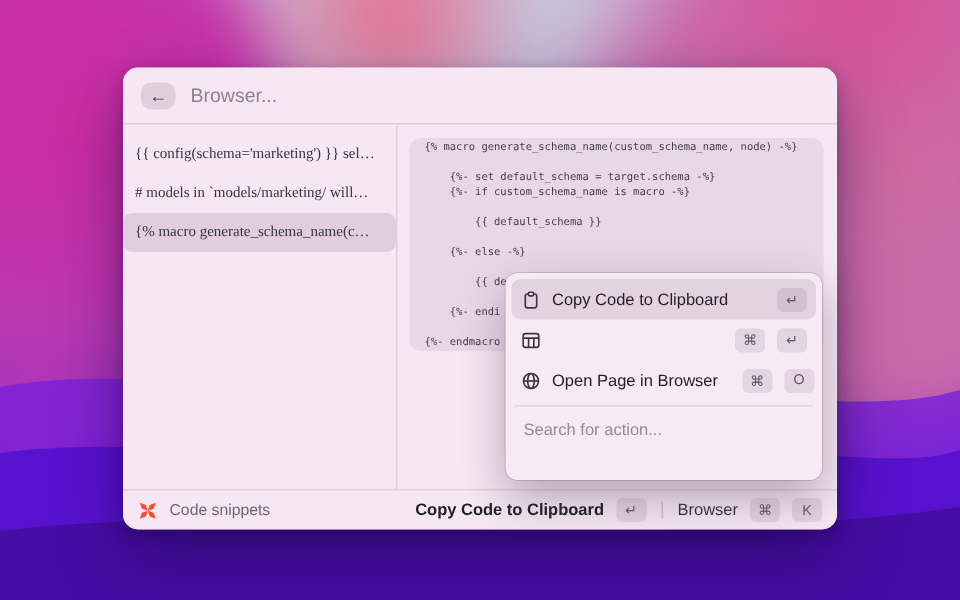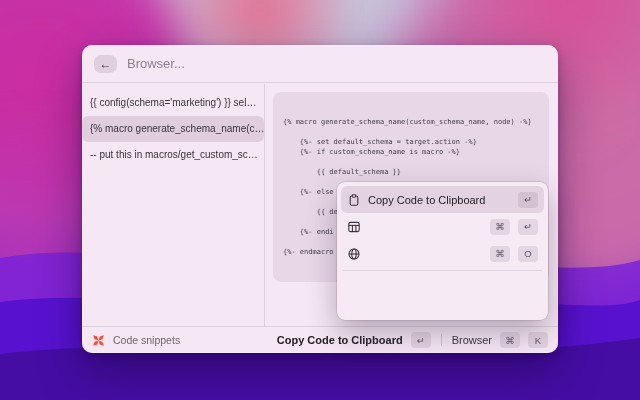--- a/index.html
+++ b/index.html
@@ -21,27 +21,27 @@
   .window{position:absolute;left:82px;top:45px;width:476px;height:308px;border-radius:10px;
     background:#f5e7f3;box-shadow:0 20px 45px rgba(25,4,60,.45),0 3px 10px rgba(25,4,60,.28),inset 0 0 0 .5px rgba(255,255,255,.45);}
 
   .searchbar{position:absolute;left:0;right:0;top:0;height:38px;border-bottom:1px solid rgba(60,30,60,.12);
     display:flex;align-items:center;padding:0 12px;gap:10px;box-sizing:border-box;}
   .backbtn{width:23px;height:18px;border-radius:7px;background:rgba(70,40,70,.12);display:flex;align-items:center;justify-content:center;
     font-size:12px;color:#3a3340;cursor:default;}
   .search-ph{font-size:13px;color:#8d8094;}
 
   .body{position:absolute;left:0;right:0;top:39px;bottom:27px;display:flex;}
-  .sidebar{width:183px;border-right:1px solid rgba(60,30,60,.12);padding:6px 0;box-sizing:border-box;}
+  .sidebar{width:183px;border-right:1px solid rgba(60,30,60,.12);padding:6px 0;box-sizing:border-box;font-family:Liberation Serif, serif;}
   .s-item{height:26px;line-height:26px;padding:0 8px;border-radius:6px;font-size:10px;color:#3b3340;
     white-space:nowrap;overflow:hidden;}
   .s-item.sel{background:rgba(110,70,110,.15);}
 
   .preview{flex:1;padding:8px 9px 8px 8px;box-sizing:border-box;}
-  .code-card{background:rgba(115,65,115,.09);border-radius:8px;padding:25px 10px;box-sizing:border-box;}
+  .code-card{background:rgba(115,65,115,.09);border-radius:8px;padding:1px 10px;box-sizing:border-box;}
   .code-line{font-family:"DejaVu Sans Mono",monospace;font-size:7px;line-height:10px;height:10px;
     color:#443b49;white-space:pre;}
 
   
   .popup{position:absolute;right:10px;bottom:33px;width:211px;height:138px;border-radius:8px;
     background:#f6eaf4;box-shadow:0 12px 30px rgba(30,10,40,.30),0 0 0 .5px rgba(90,60,90,.25);
     padding:4px 4px 0;box-sizing:border-box;}
   .p-item{height:27px;display:flex;align-items:center;gap:8px;padding:0 6px;border-radius:6px;font-size:11px;color:#26202a;}
   .p-item.sel{background:rgba(110,70,110,.14);}
   .p-icon{width:13px;height:13px;display:flex;align-items:center;justify-content:center;color:#3c3440;flex:0 0 auto;}
@@ -85,29 +85,29 @@
       <div class="backbtn">
         <span>←</span>
       </div>
       <div class="search-ph">Browser...</div>
     </div>
 
     <div class="body">
 
       <div class="sidebar">
         <div class="s-item">{{ config(schema='marketing') }}  sel…</div>
+        <div class="s-item"># models in `models/marketing/ will…</div>
         <div class="s-item sel">{% macro generate_schema_name(c…</div>
-        <div class="s-item">-- put this in macros/get_custom_sc…</div>
       </div>
 
       <div class="preview">
         <div class="code-card">
           <div class="code-line">{% macro generate_schema_name(custom_schema_name, node) -%}</div>
           <div class="code-line"></div>
-          <div class="code-line">    {%- set default_schema = target.action -%}</div>
+          <div class="code-line">    {%- set default_schema = target.schema -%}</div>
           <div class="code-line">    {%- if custom_schema_name is macro -%}</div>
           <div class="code-line"></div>
           <div class="code-line">        {{ default_schema }}</div>
           <div class="code-line"></div>
           <div class="code-line">    {%- else -%}</div>
           <div class="code-line"></div>
           <div class="code-line">        {{ de</div>
           <div class="code-line"></div>
           <div class="code-line">    {%- endi</div>
           <div class="code-line"></div>
@@ -145,27 +145,29 @@
       </div>
 
       <div class="p-item">
         <span class="p-icon">
           <svg width="12" height="12" viewBox="0 0 12 12" fill="none" stroke="currentColor" stroke-width="1.1">
             <circle cx="6" cy="6" r="5"></circle>
             <ellipse cx="6" cy="6" rx="2.2" ry="5"></ellipse>
             <line x1="1" y1="6" x2="11" y2="6"></line>
           </svg>
         </span>
+        <span class="p-label">Open Page in Browser</span>
         <span class="spacer"></span>
         <span class="kbd">⌘</span>
         <span class="kbd">O</span>
       </div>
 
 
       <div class="p-div"></div>
+      <div class="p-search">Search for action...</div>
     </div>
 
     <div class="footer">
       <span>
         <svg width="13" height="13" viewBox="0 0 13 13">
           <g fill="#ff4a2d">
             <path d="M1.2 1.2 L5.2 2.6 L6.5 6.5 L2.6 5.2 Z"></path>
             <path d="M11.8 1.2 L10.4 5.2 L6.5 6.5 L7.8 2.6 Z"></path>
             <path d="M11.8 11.8 L7.8 10.4 L6.5 6.5 L10.4 7.8 Z"></path>
             <path d="M1.2 11.8 L2.6 7.8 L6.5 6.5 L5.2 10.4 Z"></path>

